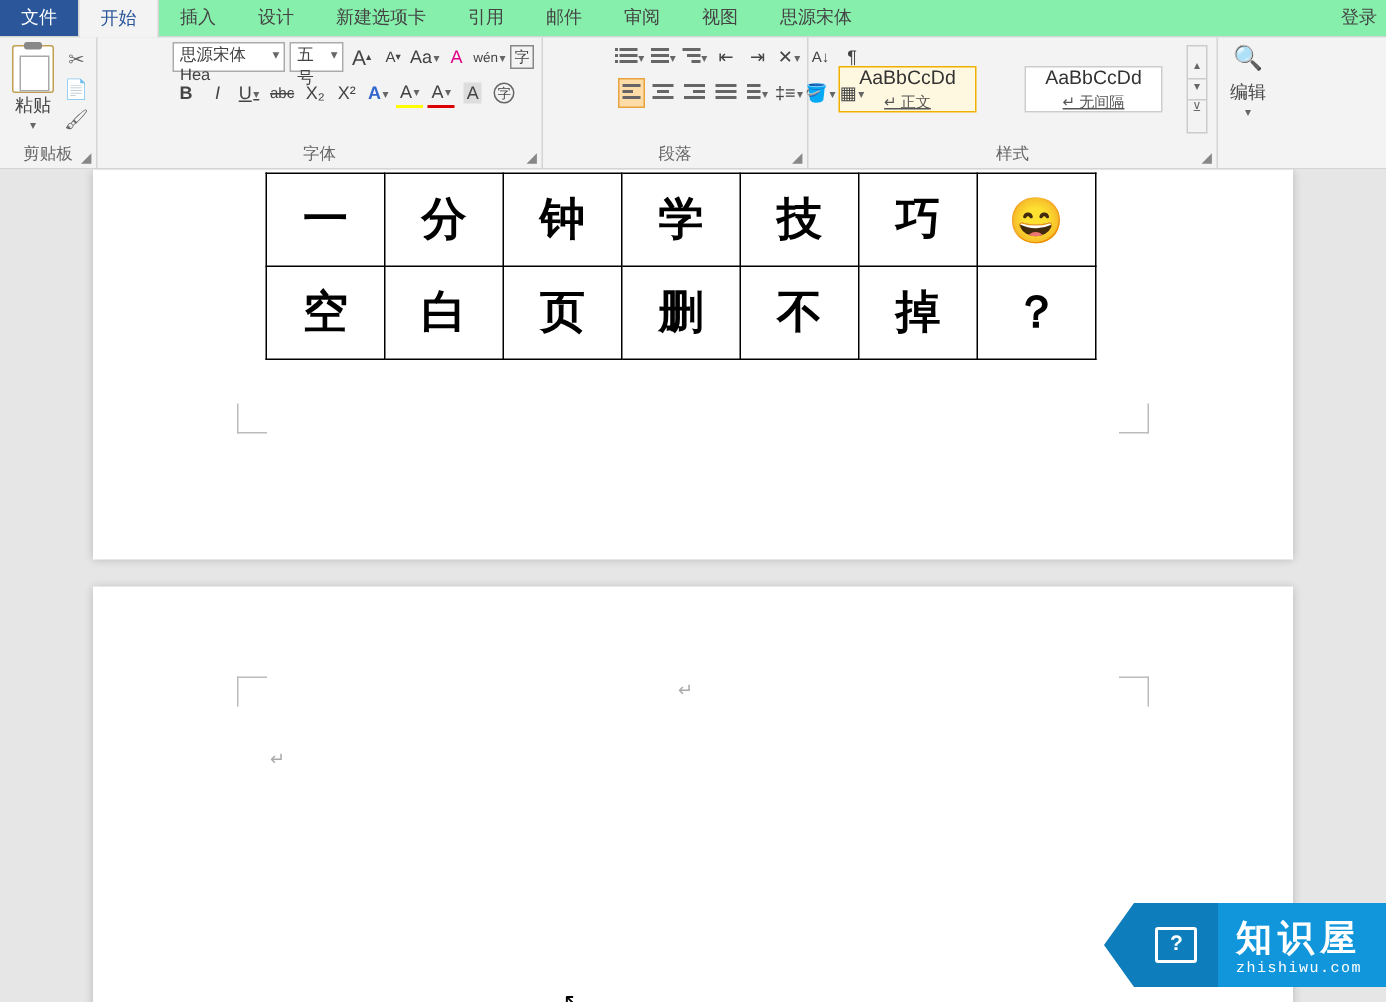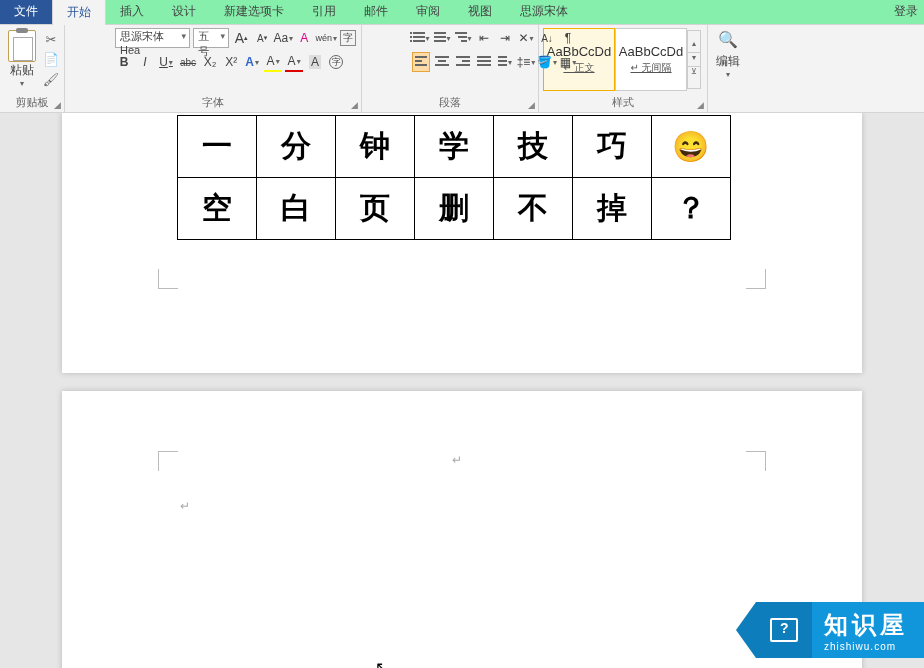--- a/index.html
+++ b/index.html
@@ -43,21 +43,21 @@
 .list-ico.bul span::before { content: ""; position: absolute; left: -3px; top: 0; width: 2px; height: 2px; background: #666; }
 .align-ico { width: 14px; height: 12px; display: flex; flex-direction: column; gap: 2px; }
 .align-ico i { display: block; height: 2px; background: #666; }
 .al .a1{width:100%}.al .a2{width:60%}.al .a3{width:100%}
 .ac .a1{width:100%}.ac .a2{width:60%;margin:0 auto}.ac .a3{width:100%}
 .ar .a1{width:100%}.ar .a2{width:60%;margin-left:auto}.ar .a3{width:100%}
 .aj i{width:100%}
 .active-btn { background: #fddca8; border: 1px solid #e8a33d; }
 
 .styles-body { display: flex; align-items: stretch; height: 62px; }
-.style-box { width: 72px; border: 1px solid #ccc; margin: 0; display: flex; flex-direction: column; align-items: center; justify-content: center; cursor: pointer; background: #fff; }
+.style-box { width: 92px; border: 1px solid #ccc; margin: 16px; display: flex; flex-direction: column; align-items: center; justify-content: center; cursor: pointer; background: #fff; }
 .style-box.selected { border: 1px solid #f0b000; background: #fff8e1; }
 .style-prev { font-size: 13px; color: #333; } .style-prev.big { font-size: 20px; font-weight: bold; }
 .style-name { font-size: 10px; color: #555; margin-top: 2px; text-decoration: underline; }
 .style-arrows { width: 14px; display: flex; flex-direction: column; justify-content: center; border: 1px solid #ccc; margin: 2px 2px 2px 0; }
 .style-arrows div { height: 14px; text-align: center; font-size: 8px; color: #666; border-bottom: 1px solid #ccc; cursor: pointer; }
 
 .edit-body { display: flex; flex-direction: column; align-items: center; padding: 4px 8px; }
 
 .doc-area { position: absolute; top: 113px; left: 0; right: 0; bottom: 0; background: #e6e6e6; overflow: hidden; }
 .page { position: absolute; left: 62px; width: 800px; background: #fff; box-shadow: 0 0 6px rgba(0,0,0,.2); }
@@ -76,21 +76,21 @@
 
 .cursor-arrow { position: absolute; left: 375px; top: 545px; font-size: 16px; color: #000; pointer-events: none; }
 
 .watermark { position: absolute; right: 0; bottom: 10px; display: flex; align-items: center; background: #1296db; height: 56px; padding: 0 16px 0 0; }
 .wm-badge { width: 56px; height: 56px; background: #0d7dbb; display: flex; align-items: center; justify-content: center; position: relative; }
 .wm-badge::before { content: ""; position: absolute; left: -20px; top: 0; border-top: 28px solid transparent; border-bottom: 28px solid transparent; border-right: 20px solid #0d7dbb; }
 .wm-mon { width: 28px; height: 24px; border: 2px solid #fff; border-radius: 2px; position: relative; }
 .wm-mon::after { content: "?"; position: absolute; left: 8px; top: 0; color: #fff; font-size: 14px; font-weight: bold; }
 .wm-txt { margin-left: 12px; color: #fff; }
 .wm-title { font-size: 24px; font-weight: bold; letter-spacing: 4px; }
-.wm-sub { font-size: 10px; letter-spacing: 1px; }
+.wm-sub { font-size: 10px; letter-spacing: 1px; font-family: Liberation Mono, monospace; }
 </style>
 </head>
 <body>
 
 <div class="tabbar">
   <div class="tab file">文件</div>
   <div class="tab active">开始</div>
   <div class="tab">插入</div>
   <div class="tab">设计</div>
   <div class="tab">新建选项卡</div>

